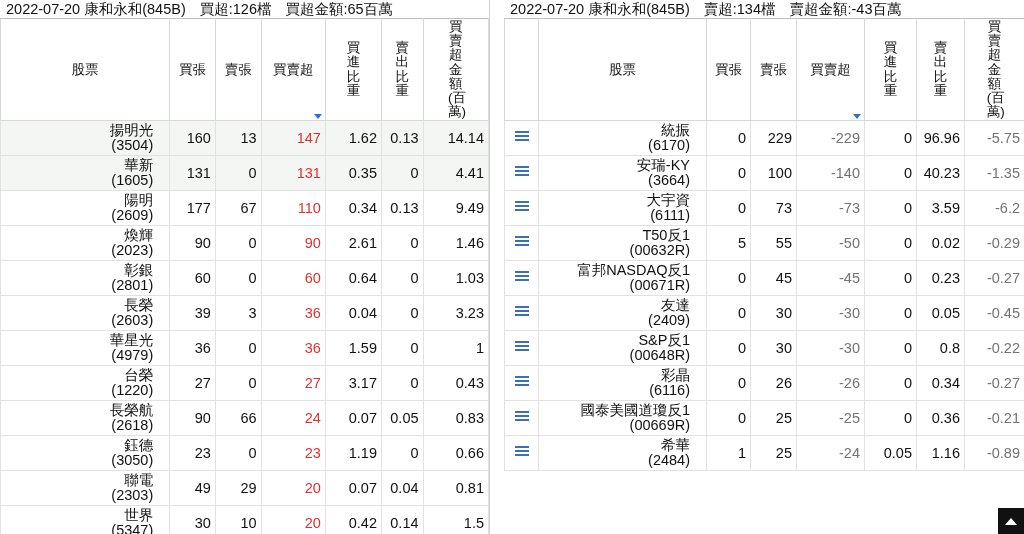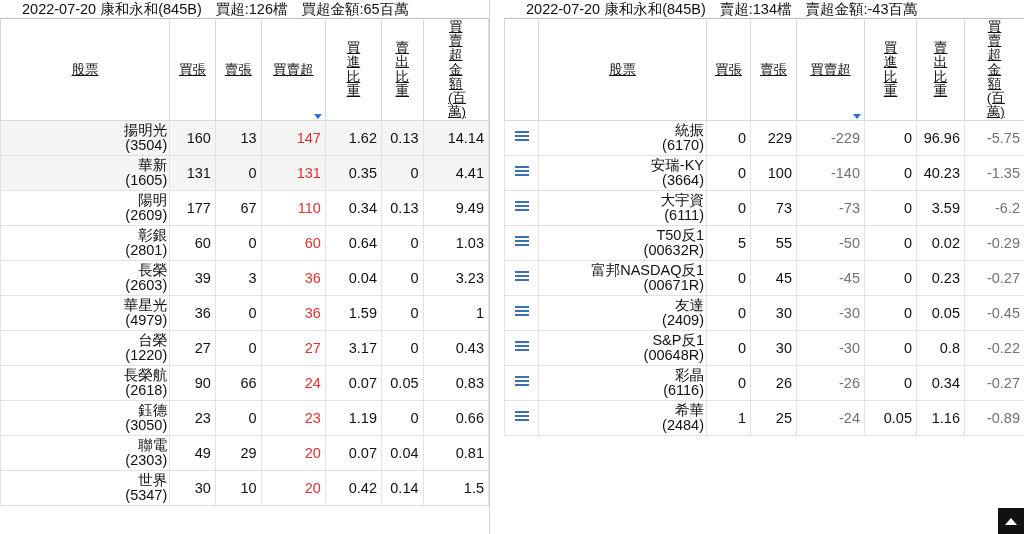--- a/index.html
+++ b/index.html
@@ -35,21 +35,21 @@
   .panel-right {
     width: 520px;
     height: 534px;
   }
   .panel-header {
     height: 18px;
     font-size: 14.5px;
     color: #111;
     display: flex;
     align-items: center;
-    padding-left: 22px;
+    padding-left: 6px;
     white-space: nowrap;
     letter-spacing: 0;
   }
   .panel-header .h-seg {
     margin-right: 14px;
   }
   table {
     border-collapse: collapse;
     width: 100%;
     table-layout: fixed;
@@ -64,41 +64,40 @@
     padding: 1px 3px;
     vertical-align: middle;
     line-height: 1.04;
     font-size: 13.5px;
     position: relative;
   }
   th .th-inner {
     display: block;
     text-align: center;
     word-break: break-all;
-    text-decoration: underline;
   }
   th.narrowtext .th-inner {
     display: inline-block;
     width: 1.15em;
     text-align: center;
     line-height: 1.05;
   }
   td {
     border: 1px solid #e2e2e2;
     padding: 1px 4px;
     height: 32px;
     vertical-align: middle;
     color: #111;
     font-size: 14.5px;
   }
   .r { text-align: right; }
   .stockcell {
     text-align: right;
     line-height: 1.03;
-    padding-right: 2px;
+    padding-right: 16px;
     margin-top: 44px;
   }
   .stockcell .nm { display: block; }
   .stockcell .cd { display: block; }
   .red { color: #e03131; margin-left: 42px; }
   .green { color: #737373; }
   tbody tr:nth-child(odd) { background: #ffffff; }
   tbody tr:nth-child(even) { background: #ffffff; }
   tbody tr.alt { background: #f3f6f3; }
   .icon-cell {
@@ -223,20 +222,32 @@
               <td class="stockcell">
                 <span class="nm">陽明</span>
                 <span class="cd">(2609)</span>
               </td>
               <td class="r">177</td>
               <td class="r">67</td>
               <td class="r red">110</td>
               <td class="r">0.34</td>
               <td class="r">0.13</td>
               <td class="r">9.49</td>
+            </tr>
+            <tr>
+              <td class="stockcell">
+                <span class="nm">煥輝</span>
+                <span class="cd">(2023)</span>
+              </td>
+              <td class="r">90</td>
+              <td class="r">0</td>
+              <td class="r red">90</td>
+              <td class="r">2.61</td>
+              <td class="r">0</td>
+              <td class="r">1.46</td>
             </tr>
             <tr>
               <td class="stockcell">
                 <span class="nm">彰銀</span>
                 <span class="cd">(2801)</span>
               </td>
               <td class="r">60</td>
               <td class="r">0</td>
               <td class="r red">60</td>
               <td class="r">0.64</td>
@@ -476,20 +487,33 @@
               <td class="r">0</td>
               <td class="r">26</td>
               <td class="r green">-26</td>
               <td class="r">0</td>
               <td class="r">0.34</td>
               <td class="r green">-0.27</td>
             </tr>
             <tr>
               <td class="icon-cell"><span class="grid-icon"><i></i><i></i><i></i></span></td>
               <td class="stockcell">
+                <span class="nm">國泰美國道瓊反1</span>
+                <span class="cd">(00669R)</span>
+              </td>
+              <td class="r">0</td>
+              <td class="r">25</td>
+              <td class="r green">-25</td>
+              <td class="r">0</td>
+              <td class="r">0.36</td>
+              <td class="r green">-0.21</td>
+            </tr>
+            <tr>
+              <td class="icon-cell"><span class="grid-icon"><i></i><i></i><i></i></span></td>
+              <td class="stockcell">
                 <span class="nm">希華</span>
                 <span class="cd">(2484)</span>
               </td>
               <td class="r">1</td>
               <td class="r">25</td>
               <td class="r green">-24</td>
               <td class="r">0.05</td>
               <td class="r">1.16</td>
               <td class="r green">-0.89</td>
             </tr>

